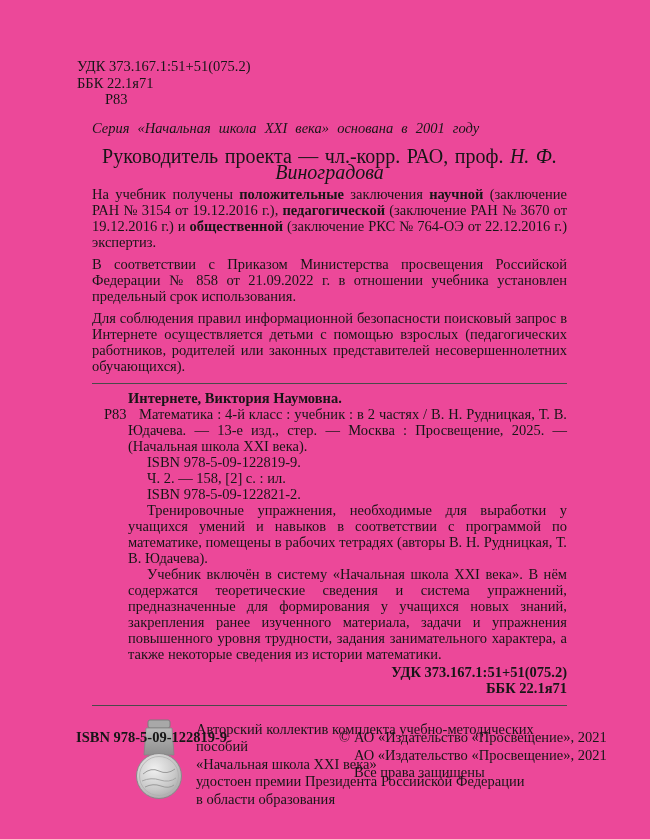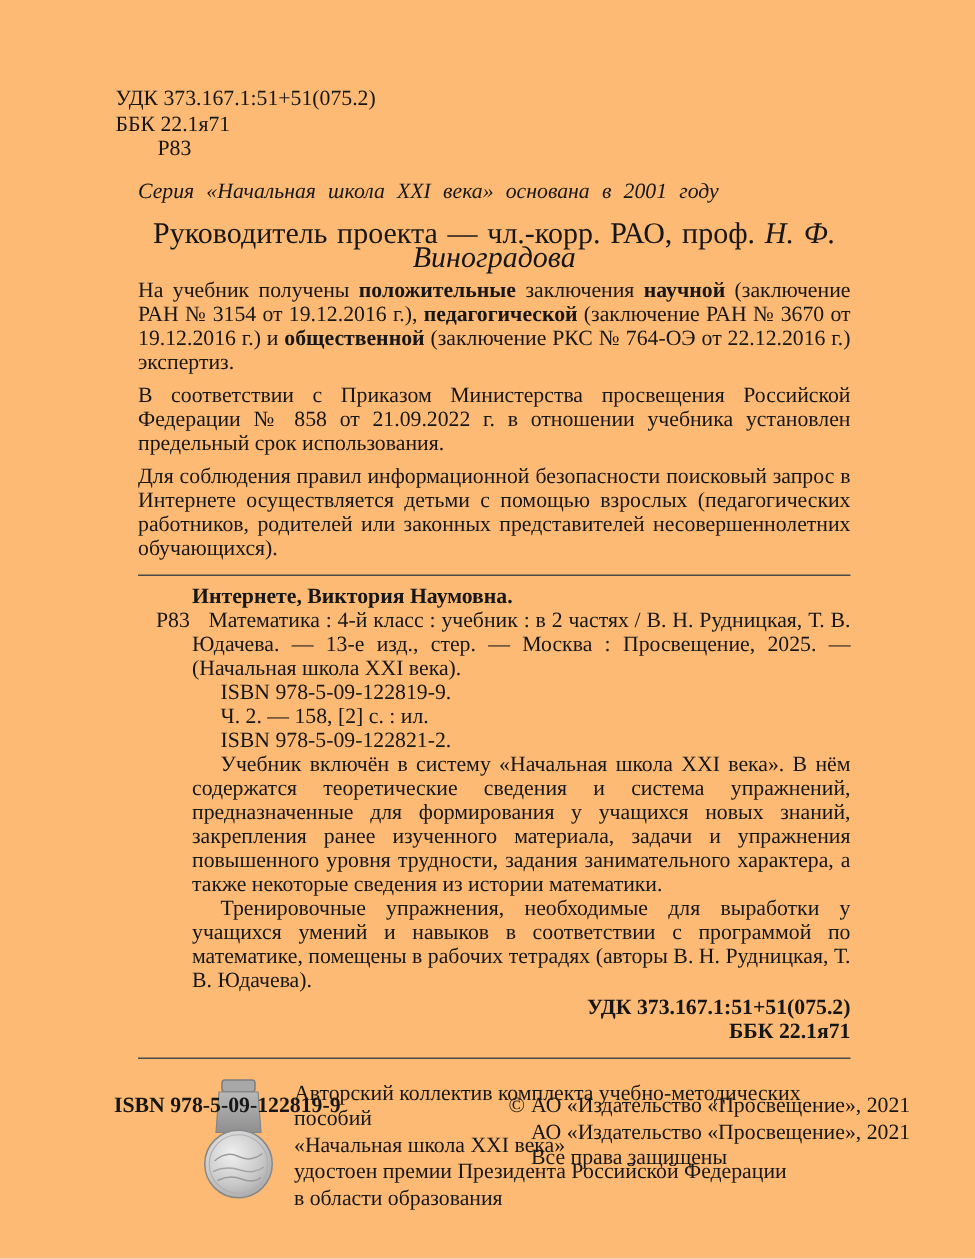--- a/index.html
+++ b/index.html
@@ -1,19 +1,19 @@
 <!DOCTYPE html>
 <html><head>
 <meta charset="utf-8">
 <style>
   html,body{margin:0;padding:0;background:#e9e9e9;}
   .page{
     position:relative;
     width:650px;height:839px;
-    background:#fdba74;
+    background:#ec4899;
     color:#161616;
     font-family:"Liberation Serif","DejaVu Serif",serif;
     font-size:14.5px;line-height:16px;
     padding-top:58px;
     box-sizing:border-box;
     margin:0 auto;
     overflow:hidden;
   }
   p{margin:0;}
   .b{font-weight:bold;}
@@ -62,22 +62,22 @@
 
   <hr class="rule">
 
   <div class="card">
     <div class="b">Интернете, Виктория Наумовна.</div>
     <span class="card-code">Р83</span>
     <p class="entry">Математика : 4-й класс : учебник : в 2 частях / В. Н. Рудницкая, Т. В. Юдачева. — 13-е изд., стер. — Москва : Просвещение, 2025. — (Начальная школа XXI века).</p>
     <div class="isbn-line">ISBN 978-5-09-122819-9.</div>
     <div class="isbn-line">Ч. 2. — 158, [2] с. : ил.</div>
     <div class="isbn-line">ISBN 978-5-09-122821-2.</div>
+    <p class="ann">Тренировочные упражнения, необходимые для выработки у учащихся умений и навыков в соответствии с программой по математике, помещены в рабочих тетра­дях (авторы В. Н. Рудницкая, Т. В. Юдачева).</p>
     <p class="ann">Учебник включён в систему «Начальная школа XXI века». В нём содержатся теоретические сведения и система упражнений, предназначенные для формирова­ния у учащихся новых знаний, закрепления ранее изученного материала, задачи и упражнения повышенного уровня трудности, задания занимательного характе­ра, а также некоторые сведения из истории математики.</p>
-    <p class="ann">Тренировочные упражнения, необходимые для выработки у учащихся умений и навыков в соответствии с программой по математике, помещены в рабочих тетра­дях (авторы В. Н. Рудницкая, Т. В. Юдачева).</p>
     <div class="codes-right b">
       <div>УДК 373.167.1:51+51(075.2)</div>
       <div>ББК 22.1я71</div>
     </div>
   </div>
 
   <hr class="rule">
 
   <div class="award">
     <svg class="medal" viewBox="0 0 52 82" aria-hidden="true">

